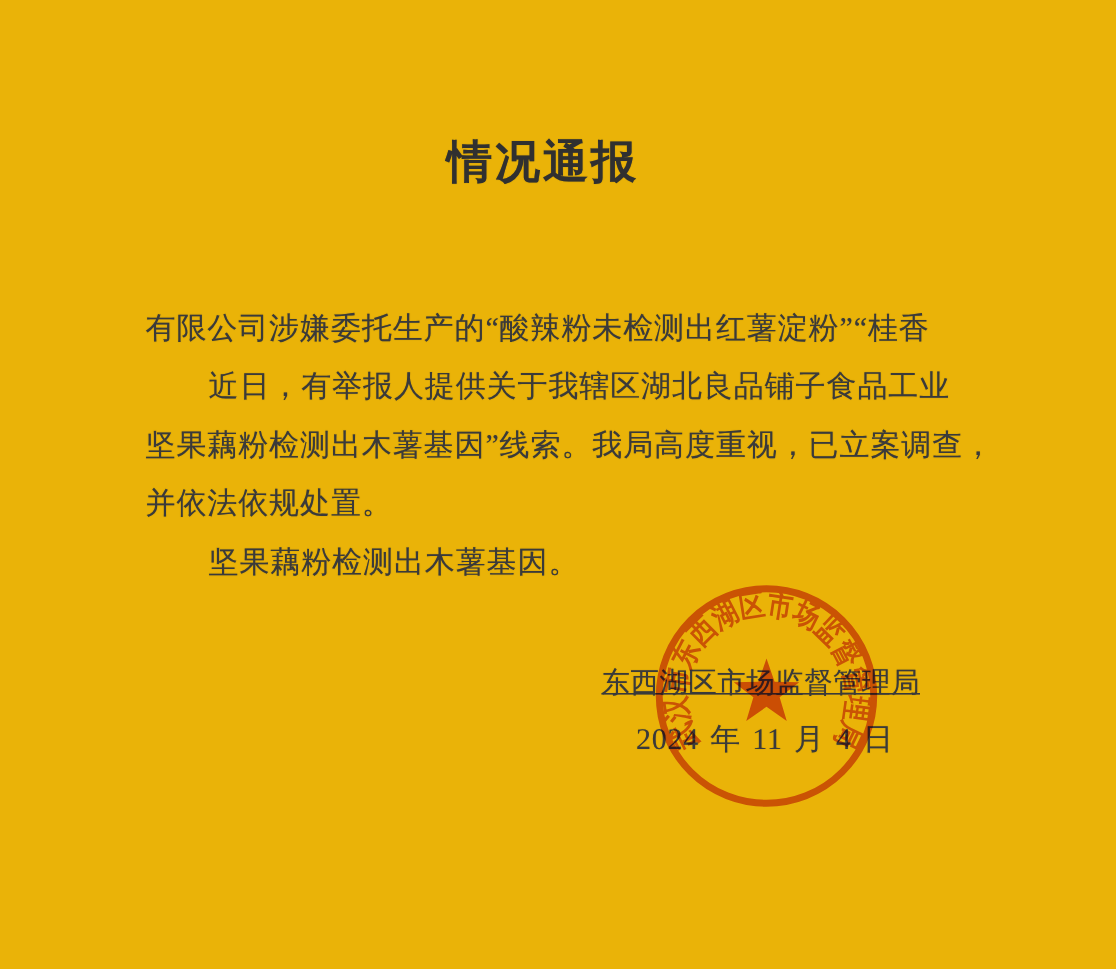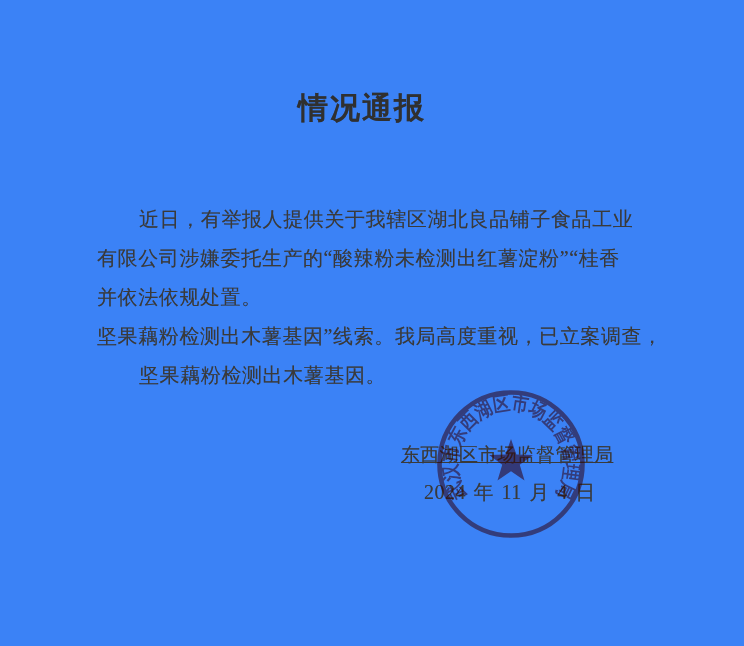--- a/index.html
+++ b/index.html
@@ -4,21 +4,21 @@
 <style>
   html, body {
     margin: 0;
     padding: 0;
     background: #ffffff;
   }
   .page {
     position: relative;
     width: 744px;
     height: 646px;
-    background: #3b82f6;
+    background: #eab308;
     overflow: hidden;
     font-family: "Liberation Serif", "DejaVu Serif", serif;
     color: #363636;
   }
   .doc-title {
     position: absolute;
     top: 88px;
     left: 0;
     width: 724px; 
     text-align: center;
@@ -90,24 +90,24 @@
   }
 </style>
 </head>
 <body>
 
 <div class="page">
 
   <div class="doc-title"><span>情况通报</span></div>
 
   <div class="body-text">
+    <div class="body-line">有限公司涉嫌委托生产的“酸辣粉未检测出红薯淀粉”“桂香</div>
     <div class="body-line indent">近日，有举报人提供关于我辖区湖北良品铺子食品工业</div>
-    <div class="body-line">有限公司涉嫌委托生产的“酸辣粉未检测出红薯淀粉”“桂香</div>
+    <div class="body-line">坚果藕粉检测出木薯基因”线索。我局高度重视，已立案调查，</div>
     <div class="body-line">并依法依规处置。</div>
-    <div class="body-line">坚果藕粉检测出木薯基因”线索。我局高度重视，已立案调查，</div>
     <div class="body-line indent">坚果藕粉检测出木薯基因。</div>
   </div>
 
   <div class="signature">东西湖区市场监督管理局</div>
 
   <div class="doc-date">2024 年 11 月 4 日</div>
 
   <div class="seal">
     <svg viewBox="-75 -75 150 150" xmlns="http://www.w3.org/2000/svg">
 

